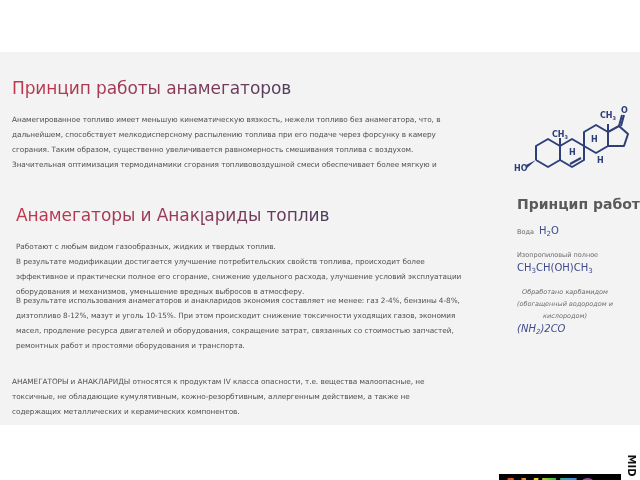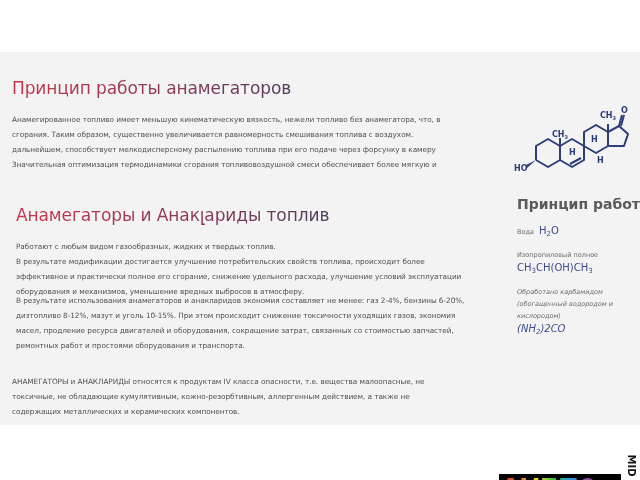--- a/index.html
+++ b/index.html
@@ -6,54 +6,54 @@
   html, body { width:640px; height:480px; overflow:hidden; background:#ffffff; }
   body { font-family:"DejaVu Sans", sans-serif; position:relative; }
   .panel { position:absolute; left:0; top:52px; width:640px; height:373px; background:#f3f3f3; }
   .h1 { position:absolute; font-family:"DejaVu Sans", sans-serif; font-size:17px; font-weight:normal;
         background:linear-gradient(90deg,#c6354c 0%,#8e3a58 55%,#4e3c5c 100%);
         -webkit-background-clip:text; background-clip:text; color:transparent; white-space:nowrap; letter-spacing:-0.1px; }
   .txt { position:absolute; font-size:7.3px; line-height:15px; color:#505050; letter-spacing:-0.05px; }
   .txt p { white-space:nowrap; }
   .side { position:absolute; left:517px; }
   .side-title { position:absolute; left:517px; top:196px; font-size:14px; font-weight:bold; color:#5a5a5a; white-space:nowrap; }
-  .lbl { font-size:6.5px; color:#6a6a6a; white-space:nowrap; line-height:12px; }
+  .lbl { font-size:6.5px; color:#6a6a6a; white-space:nowrap; line-height:12px;text-align:center; }
   .frm { font-size:10px; color:#3e4a8c; white-space:nowrap; line-height:14px; }
   .frm sub { font-size:7px; vertical-align:-2px; }
   .mol { position:absolute; left:512px; top:100px; width:128px; height:80px; }
   .logo { position:absolute; left:499px; top:474px; width:122px; height:30px; background:#000; overflow:hidden; }
   .logo-text { position:absolute; left:2px; top:-3px; font-family:"DejaVu Sans Mono", monospace; font-weight:bold;
                font-size:32px; letter-spacing:0px;
                background:linear-gradient(90deg,#d8282a 0%,#e08a20 22%,#e8e020 38%,#30c040 55%,#2a9ae0 72%,#9a4aa0 90%);
                -webkit-background-clip:text; background-clip:text; color:transparent; }
   .mid { position:absolute; left:627px; top:452px; width:13px; height:28px; }
   .mid span { position:absolute; left:-6px; top:8px; transform:rotate(90deg); font-size:10px; font-weight:bold; color:#111; font-family:"DejaVu Sans", sans-serif; }
 </style>
 </head>
 <body>
 
 <div class="panel"></div>
 
 <h2 class="h1" style="left:12px;top:78px;">Принцип работы анамегаторов</h2>
 <div class="txt" style="left:12px;top:112px;">
   <p>Анамегированное топливо имеет меньшую кинематическую вязкость, нежели топливо без анамегатора, что, в</p>
+  <p>дальнейшем, способствует мелкодисперсному распылению топлива при его подаче через форсунку в камеру</p>
   <p>сгорания. Таким образом, существенно увеличивается равномерность смешивания топлива с воздухом.</p>
-  <p>дальнейшем, способствует мелкодисперсному распылению топлива при его подаче через форсунку в камеру</p>
   <p>Значительная оптимизация термодинамики сгорания топливовоздушной смеси обеспечивает более  мягкую и</p>
 </div>
 
 <h2 class="h1" style="left:16px;top:205px;">Анамегаторы и Анакլариды топлив</h2>
 <div class="txt" style="left:16px;top:239px;">
   <p>Работают с любым видом газообразных, жидких и твердых топлив.</p>
   <p>В результате модификации достигается улучшение потребительских свойств топлива, происходит более</p>
   <p>эффективное и практически полное его сгорание, снижение удельного расхода, улучшение условий эксплуатации</p>
   <p>оборудования и механизмов, уменьшение вредных выбросов в атмосферу.</p>
 </div>
 <div class="txt" style="left:16px;top:293px;">
-  <p>В результате использования анамегаторов и анакларидов экономия составляет не менее: газ 2-4%, бензины 6-20%,</p>
+  <p>В результате использования анамегаторов и анакларидов экономия составляет не менее: газ 2-4%, бензины 4-8%,</p>
   <p>дизтопливо 8-12%, мазут и уголь 10-15%. При этом происходит снижение токсичности уходящих газов, экономия</p>
   <p>масел, продление ресурса двигателей и оборудования, сокращение затрат, связанных со стоимостью запчастей,</p>
   <p>ремонтных работ и простоями оборудования и транспорта.</p>
 </div>
 
 <div class="txt" style="left:12px;top:374px;">
   <p>АНАМЕГАТОРЫ и АНАКЛАРИДЫ относятся к продуктам IV класса опасности, т.е. вещества малоопасные, не</p>
   <p>токсичные, не обладающие кумулятивным, кожно-резорбтивным, аллергенным действием, а также не</p>
   <p>содержащих металлических и керамических компонентов.</p>
 </div>

